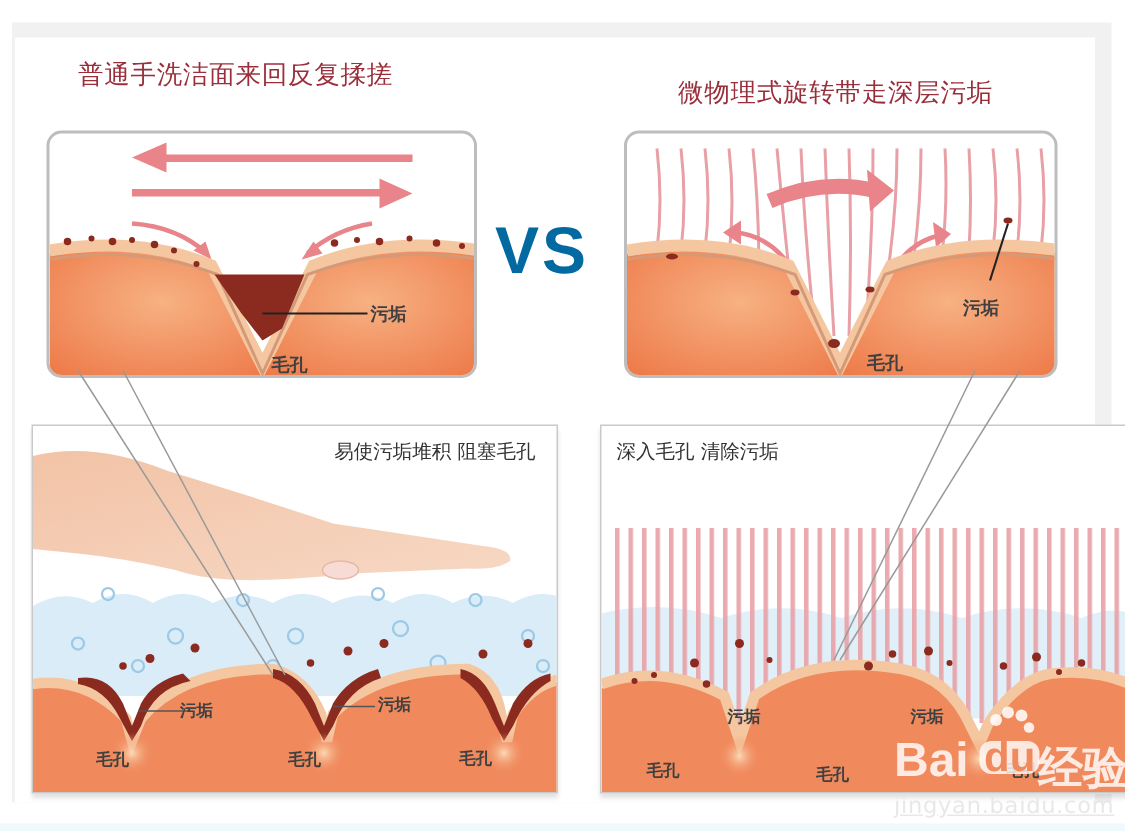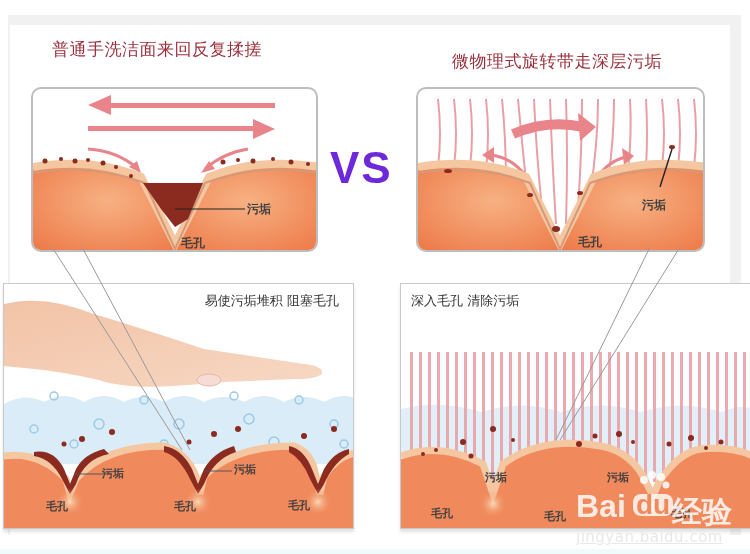--- a/index.html
+++ b/index.html
@@ -3,25 +3,25 @@
 <meta charset="utf-8">
 <style>
   * { margin:0; padding:0; box-sizing:border-box; }
   html, body { width:750px; height:554px; background:#ffffff; overflow:hidden; }
   body { position:relative; font-family:"DejaVu Sans","Liberation Sans",sans-serif; }
   .outer { position:absolute; left:8px; top:15px; width:733px; height:520px; background:#f1f1f1; }
   .inner { position:absolute; left:10px; top:25px; width:720px; height:510px; background:#ffffff; }
   .title { position:absolute; font-size:17px; color:#9a2f3c; letter-spacing:0.5px; white-space:nowrap; }
   .panel-top { position:absolute; border:2px solid #bdbdbd; border-radius:10px; background:#fff; overflow:hidden; }
   .panel-bot { position:absolute; border:1.5px solid #c9c9c9; background:#fff; overflow:hidden; box-shadow:0 3px 3px rgba(0,0,0,0.12); }
-  .vs { position:absolute; left:330px; top:143px; font-size:44px; font-weight:bold; color:#6d28d9; font-family:"Liberation Sans",sans-serif; letter-spacing:2px; }
+  .vs { position:absolute; left:330px; top:143px; font-size:44px; font-weight:bold; color:#0369a1; font-family:"Liberation Sans",sans-serif; letter-spacing:2px; }
   .caption { position:absolute; font-size:13px; color:#333; white-space:nowrap; }
   .lbl { position:absolute; font-size:11px; font-weight:bold; color:#404040; white-space:nowrap; }
   svg { position:absolute; left:0; top:0; }
-  .wm { position:absolute; white-space:nowrap; color:rgba(255,255,255,0.82); font-weight:bold; }
+  .wm { position:absolute; white-space:nowrap; color:rgba(255,255,255,0.82); font-weight:bold;margin-left:20px; }
   .bottom-line { position:absolute; left:0; top:549px; width:750px; height:5px; background:#eefafb; }
 </style>
 </head>
 <body>
 
 <div class="outer"></div>
 <div class="inner"></div>
 
 <div class="title" style="left:52px;top:38px;">普通手洗洁面来回反复揉搓</div>
 <div class="title" style="left:452px;top:38px;margin-top:12px;">微物理式旋转带走深层污垢</div>
@@ -125,21 +125,21 @@
         <ellipse cx="138" cy="140" rx="4" ry="3"></ellipse>
         <ellipse cx="162" cy="104" rx="3" ry="2"></ellipse>
         <ellipse cx="254" cy="58" rx="3" ry="2"></ellipse>
     </g>
     <line x1="254" y1="60" x2="242" y2="98" stroke="#222" stroke-width="1.4"></line>
   </svg>
   <div class="lbl" style="left:224px;top:108px;font-size:12px;">污垢</div>
   <div class="lbl" style="left:160px;top:145px;font-size:12px;">毛孔</div>
 </div>
 
-<div class="panel-bot" style="left:3px;top:283px;width:351px;height:246px;">
+<div class="panel-bot" style="left:21px;top:283px;width:351px;height:246px;">
   <svg width="360" height="246">
     <defs>
       <linearGradient id="hand" x1="0" y1="0" x2="1" y2="1">
         <stop offset="0%" stop-color="#f2c3a6"></stop>
         <stop offset="100%" stop-color="#f7d8c4"></stop>
       </linearGradient>
       <radialGradient id="poreglow" cx="50%" cy="50%" r="50%">
         <stop offset="0%" stop-color="#fbd9b5"></stop>
         <stop offset="100%" stop-color="#f08a5d" stop-opacity="0"></stop>
       </radialGradient>

